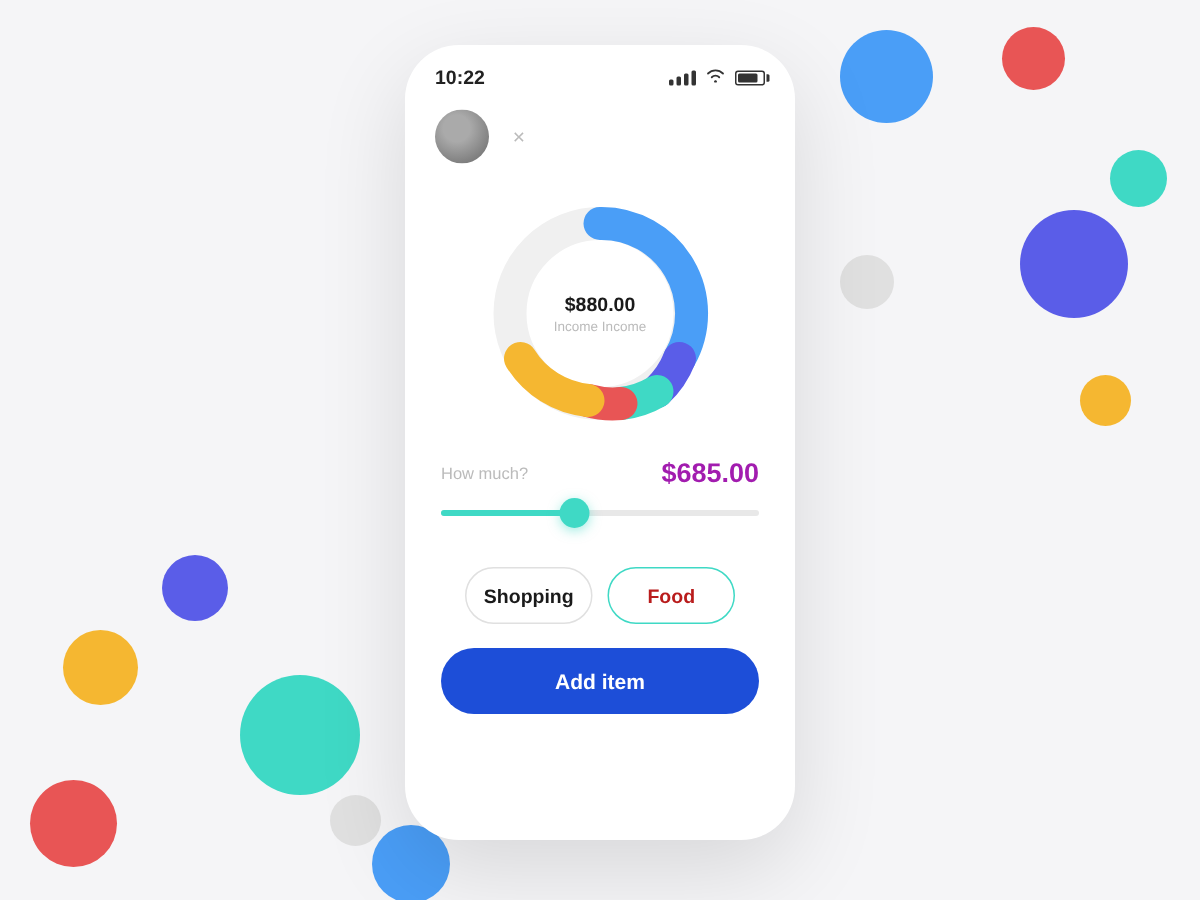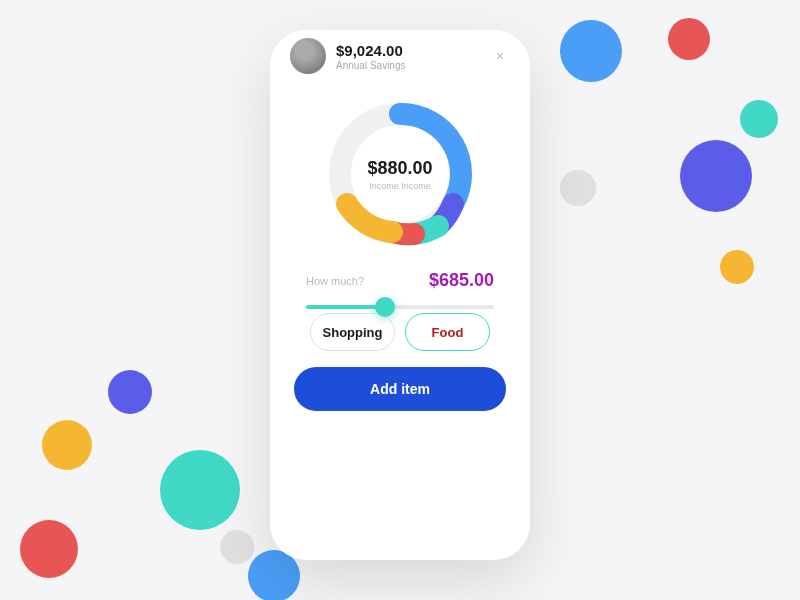--- a/index.html
+++ b/index.html
@@ -171,36 +171,36 @@
 
     .donut-center {
       position: absolute;
       top: 50%;
       left: 50%;
       transform: translate(-50%, -50%);
       text-align: center;
     }
 
     .donut-amount {
-      font-size: 18px;
+      font-size: 13px;
       font-weight: 700;
       color: #1a1a1a;
     }
 
     .donut-label {
       font-size: 9px;
       color: #bbb;
       margin-top: 2px;
     }
 
     
     .slider-section {
       width: 100%;
-      padding: 0 36px;
-      margin-bottom: 4px;
+      padding: 0 24px;
+      margin-bottom: 34px;
     }
 
     .slider-header {
       display: flex;
       justify-content: space-between;
       align-items: center;
       margin-bottom: 14px;
     }
 
     .slider-label {
@@ -308,28 +308,45 @@
     <div class="deco-circle" style="width: 44px; height: 44px; background: rgb(90, 93, 232); top: 370px; left: 108px;"></div>
     <div class="deco-circle" style="width: 50px; height: 50px; background: rgb(245, 183, 49); top: 420px; left: 42px;"></div>
     <div class="deco-circle" style="width: 80px; height: 80px; background: rgb(63, 217, 197); top: 450px; left: 160px;"></div>
     <div class="deco-circle" style="width: 58px; height: 58px; background: rgb(232, 85, 85); top: 520px; left: 20px;"></div>
     <div class="deco-circle" style="width: 34px; height: 34px; background: rgb(224, 224, 224); top: 530px; left: 220px;"></div>
     <div class="deco-circle" style="width: 52px; height: 52px; background: rgb(74, 158, 247); top: 550px; left: 248px;"></div>
   </div>
 
 <div class="phone-card">
 
+  <div class="status-bar">
+    <span class="status-time">10:22</span>
+    <div class="status-icons">
+      <span style="display:inline-flex;gap:2px;align-items:flex-end;">
+        <span class="signal-bar" style="height:4px;"></span>
+        <span class="signal-bar" style="height:6px;"></span>
+        <span class="signal-bar" style="height:8px;"></span>
+        <span class="signal-bar" style="height:10px;"></span>
+      </span>
+      <span class="wifi-icon">
+        <svg width="14" height="10" viewBox="0 0 14 10" fill="none">
+          <path d="M7 8.5C7.55 8.5 8 8.95 8 9.5S7.55 10.5 7 10.5 6 10.05 6 9.5 6.45 8.5 7 8.5z" fill="#333"></path>
+          <path d="M4.5 6.5C5.2 5.8 6.05 5.4 7 5.4c.95 0 1.8.4 2.5 1.1" stroke="#333" stroke-width="1.2" fill="none" stroke-linecap="round"></path>
+          <path d="M2 4C3.3 2.7 5.05 1.9 7 1.9c1.95 0 3.7.8 5 2.1" stroke="#333" stroke-width="1.2" fill="none" stroke-linecap="round"></path>
+        </svg>
+      </span>
+      <span class="battery-icon">
+        <span class="battery-fill"></span>
+      </span>
+    </div>
+  </div>
 
   <div class="card-header">
     <div class="avatar">
       <div class="avatar-img"></div>
-    </div>
-    <div class="header-text">
-      <div class="header-amount">$9,024.00</div>
-      <div class="header-label">Annual Savings</div>
     </div>
     <div class="close-btn">×</div>
   </div>
 
   <div class="chart-area">
     <div class="donut-wrapper">
       <svg width="160" height="160" viewBox="0 0 160 160">
 
         <circle cx="80" cy="80" r="60" fill="none" stroke="#f0f0f0" stroke-width="22"></circle>
 

